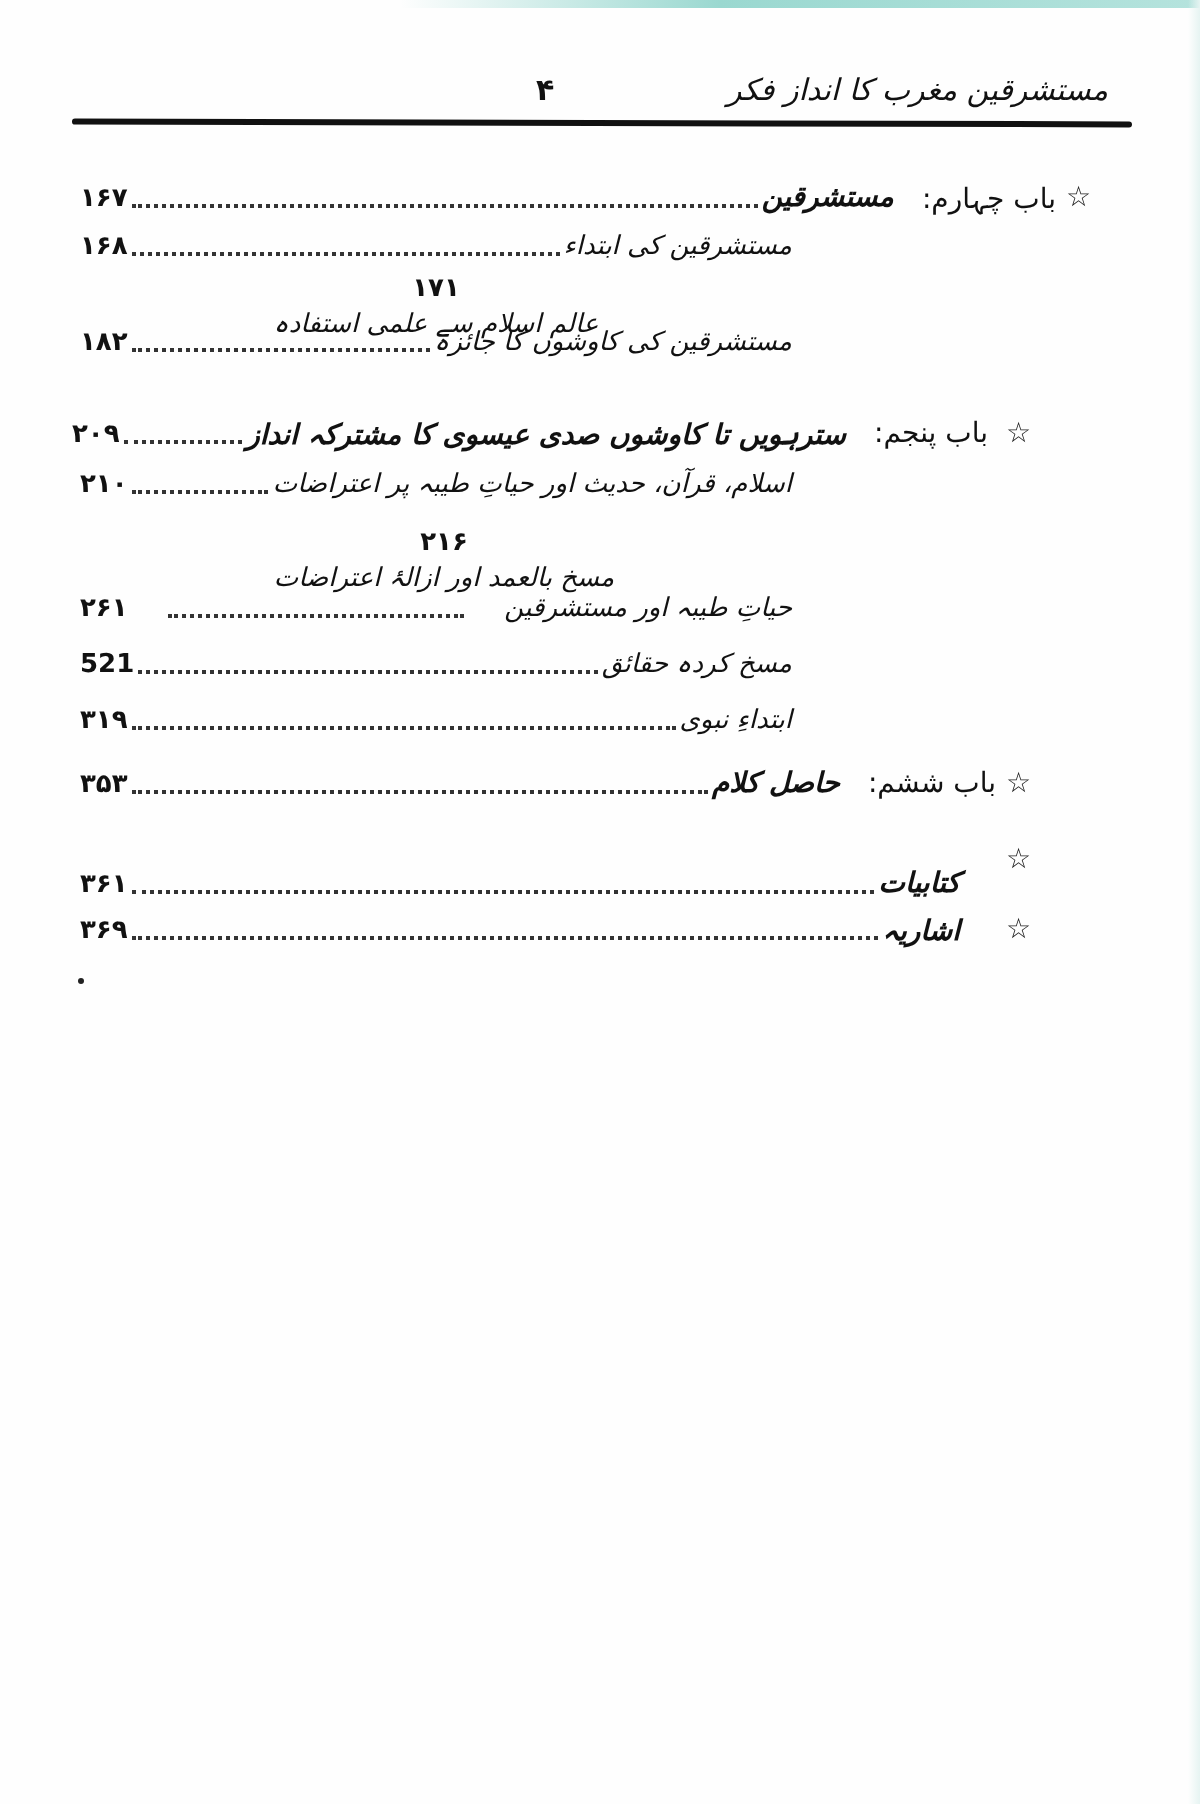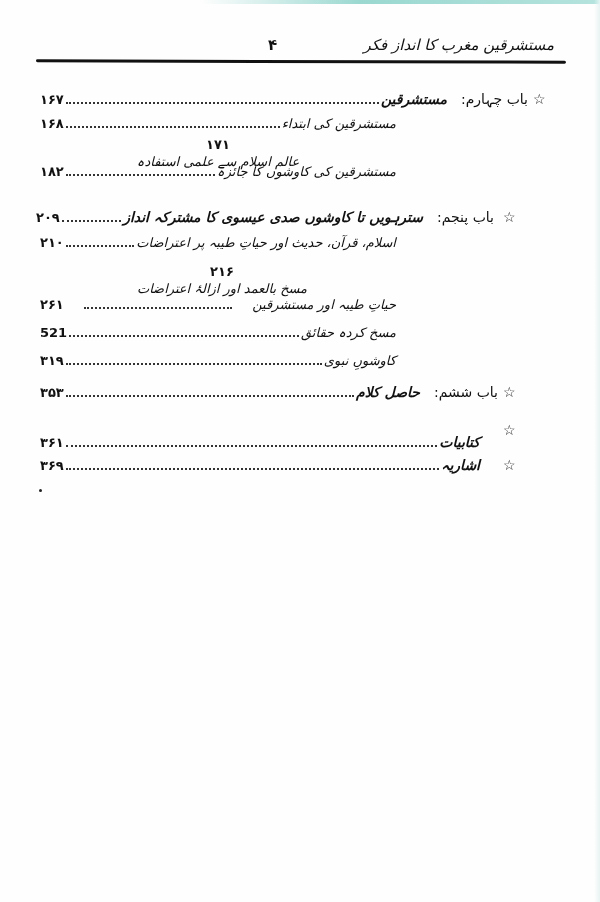--- a/index.html
+++ b/index.html
@@ -189,21 +189,21 @@
     <span class="label">حیاتِ طیبہ اور مستشرقین</span>
   </div>
   <div class="row" style="left:40px; top:322px; width:356px;">
     <span class="pg">521</span>
     <span class="leader"></span>
     <span class="label">مسخ کردہ حقائق</span>
   </div>
   <div class="row" style="left:40px; top:350px; width:356px;">
     <span class="pg">۳۱۹</span>
     <span class="leader"></span>
-    <span class="label">کاوشوںِ نبوی</span>
+    <span class="label">ابتداءِ نبوی</span>
   </div>
 
   <span class="star" style="left:503px; top:382px;">☆</span>
   <div class="row chapter" style="left:40px; top:382px; width:458px;">
     <span class="pg">۳۵۳</span>
     <span class="leader"></span>
     <span class="label">حاصل کلام</span>
     <span class="chapter-prefix">باب ششم:</span>
   </div>
 

